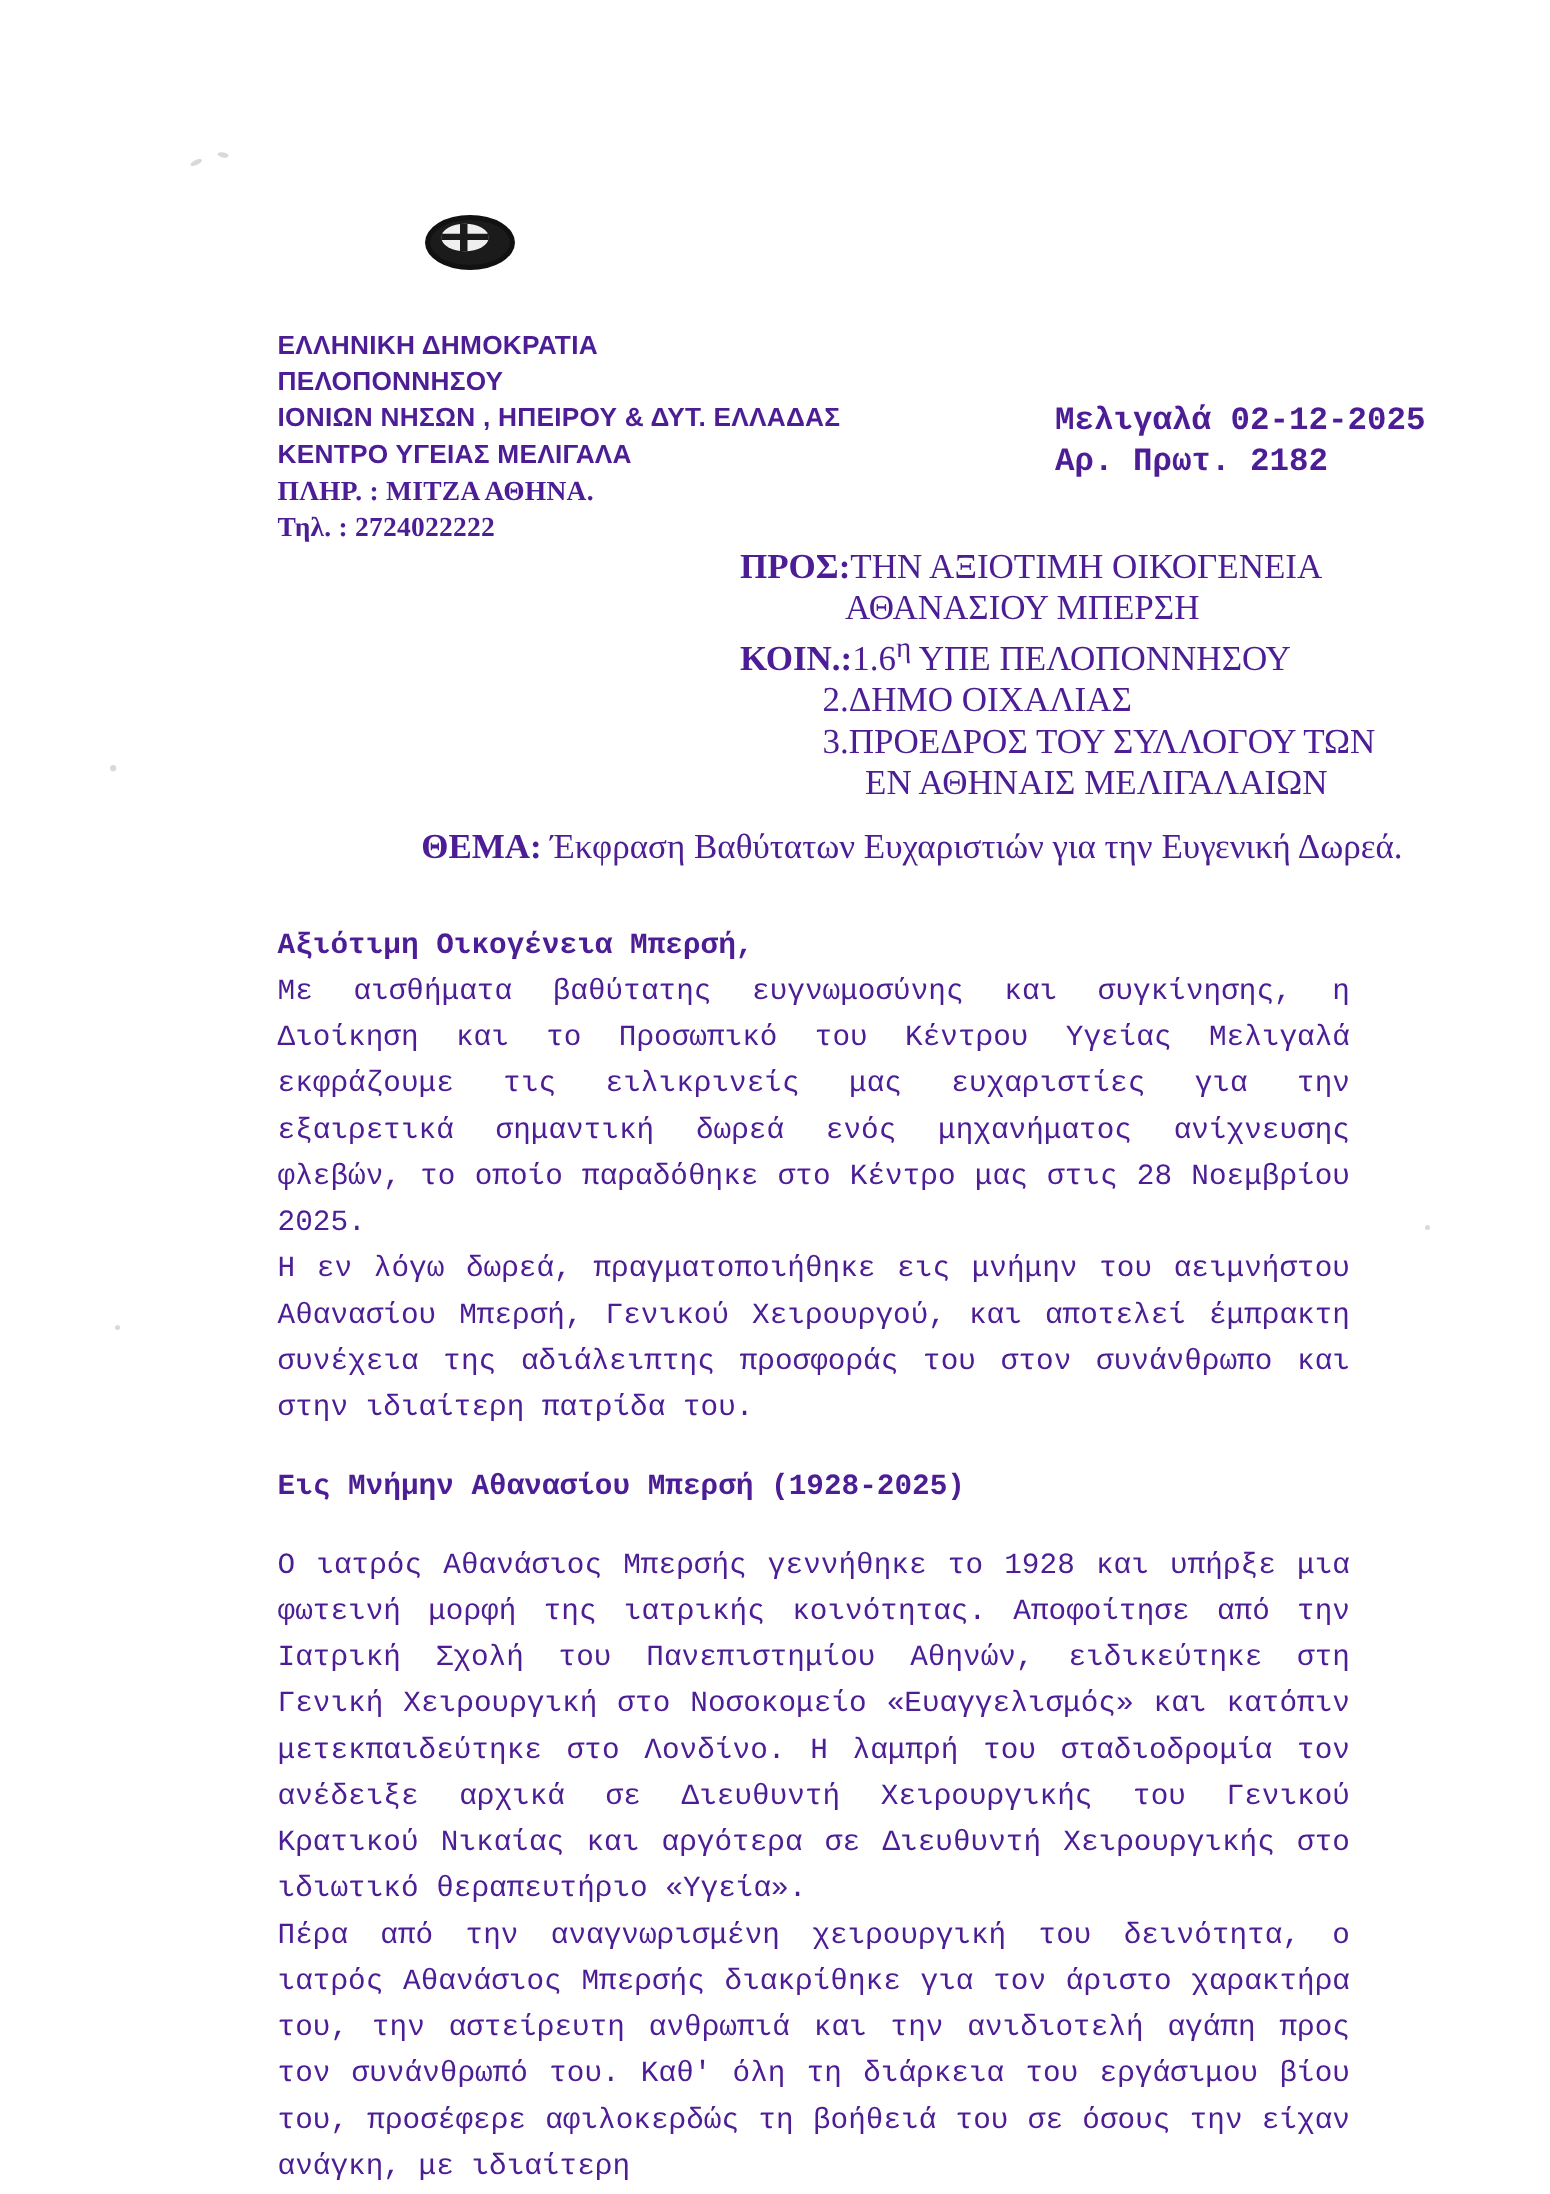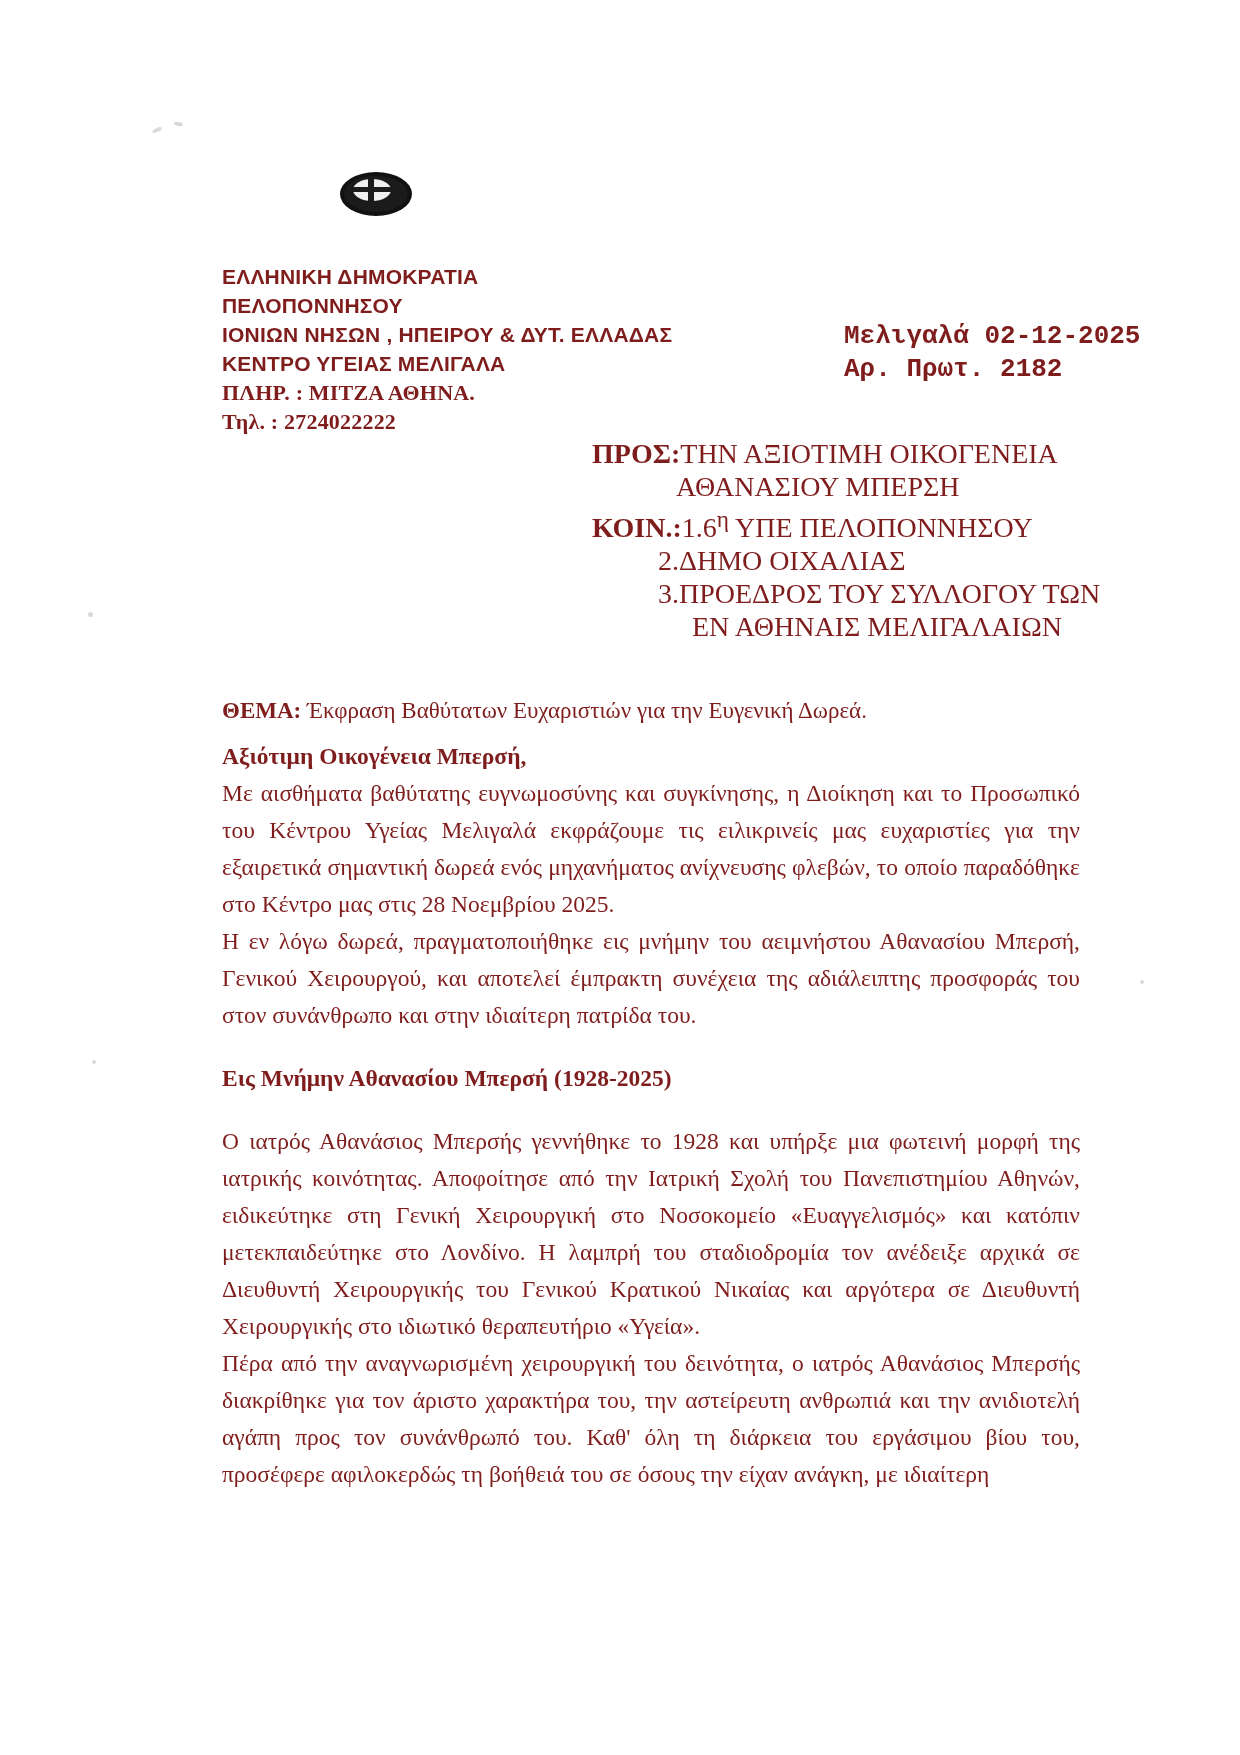--- a/index.html
+++ b/index.html
@@ -7,21 +7,21 @@
     padding: 0;
     background: #ffffff;
   }
   .page {
     position: relative;
     width: 1240px;
     height: 1755px;
     background: #ffffff;
     overflow: hidden;
     font-family: "Liberation Serif", serif;
-    color: #7f1d1d;
+    color: #4c1d95;
   }
 
   
   .speck {
     position: absolute;
     background: #b9b9b9;
     border-radius: 50%;
     opacity: .55;
   }
   .speck.s1 { left: 152px; top: 128px; width: 10px; height: 4px; transform: rotate(-25deg); }
@@ -111,36 +111,38 @@
   .recipients .r-line { white-space: nowrap; }
   .recipients .lbl { font-weight: bold; }
   .recipients .ind1 { padding-left: 84px; }
   .recipients .ind2 { padding-left: 66px; }
   .recipients .ind3 { padding-left: 100px; }
 
   
   .subject {
     position: absolute;
     left: 222px;
-    top: 695px;
+    top: 662px;
     width: 900px;
-    font-size: 23px;
+    font-size: 28px;
     line-height: 32px;
+    text-align: right;
   }
   .subject b { font-weight: bold; }
 
   
   .body {
     position: absolute;
     left: 222px;
     top: 738px;
     width: 858px;
     font-size: 23.5px;
     line-height: 37px;
     text-align: justify;
+    font-family: Liberation Mono, monospace;
   }
   .body p { margin: 0; }
   .body p.just-last { text-align: justify; text-align-last: left; }
   .body .gap { height: 26px; }
   .heading-bold {
     font-weight: bold;
     font-size: 23.5px;
     line-height: 37px;
   }
 </style>

